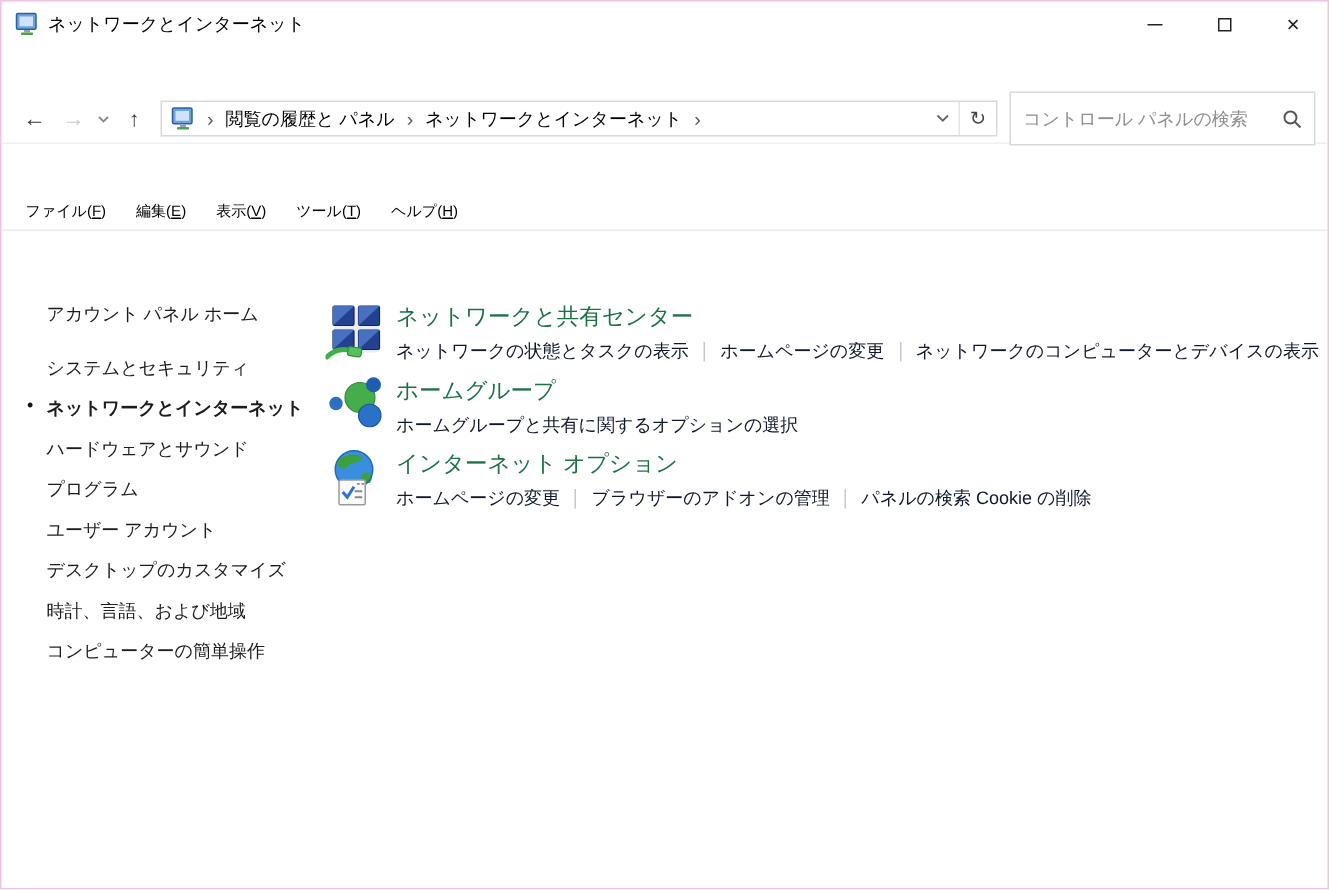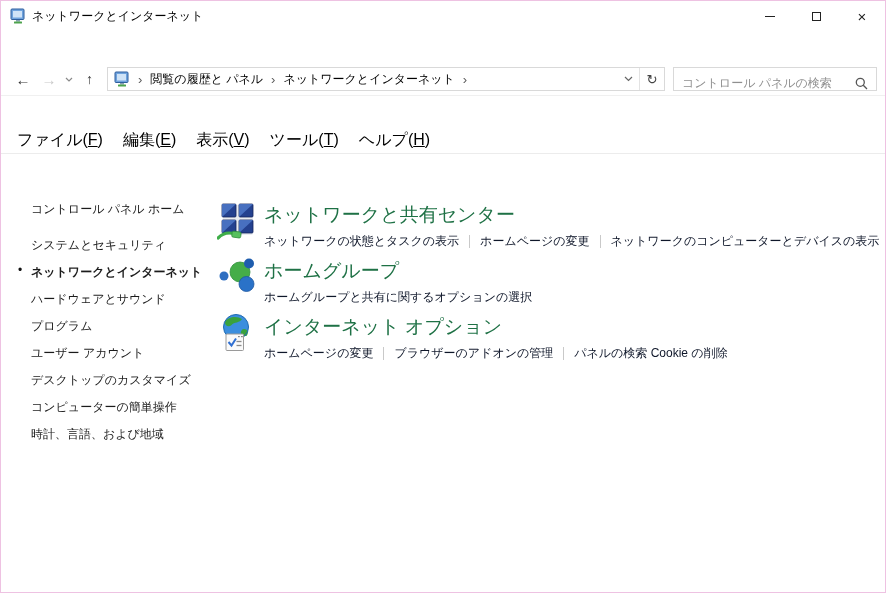--- a/index.html
+++ b/index.html
@@ -35,47 +35,47 @@
     display: flex; align-items: center; font-size: 12px; color: #000;
   }
   .addressbar .cp-icon { width: 16px; height: 16px; margin: 0 2px 0 6px; flex: none; }
   .crumb-chev { color: #5a5a5a; font-size: 13px; padding: 0 6px; }
   .crumb { padding: 0 2px; white-space: nowrap; }
   .addr-spacer { flex: 1; }
   .addr-btn { width: 22px; height: 22px; display: flex; align-items: center; justify-content: center; color: #444; }
   .addr-divider { width: 1px; height: 22px; background: #e3e3e3; }
   .refresh-btn { font-size: 13px; width: 24px; }
   .searchbox {
-    width: 204px; height: 24px; margin: 0 8px 0 8px;
+    width: 204px; height: 36px; margin: 0 8px 0 8px;
     border: 1px solid #d9d9d9; background: #fff;
-    display: flex; align-items: flex-end; flex: none;
+    display: flex; align-items: center; flex: none;
   }
   .searchbox input {
     border: none; outline: none; flex: 1; min-width: 0;
     font-family: inherit; font-size: 12px; color: #222; padding: 0 4px 0 8px;
   }
   .searchbox input::placeholder { color: #8f8f8f; opacity: 1; }
   .search-icon { margin-right: 8px; flex: none; }
   
   .menubar { height: 26px; display: flex; align-items: center; padding-left: 9px; border-bottom: 1px solid #ececec; flex: none; }
-  .menu-item { font-size: 16px; color: #000; padding: 3px 7px; margin-right: 6px; white-space: nowrap; }
+  .menu-item { font-size: 10px; color: #000; padding: 3px 7px; margin-right: 6px; white-space: nowrap; }
   .mn { text-decoration: underline; }
   
   .page { display: flex; flex: 1; overflow: hidden; }
   .sidebar { width: 188px; padding: 15px 0 0 30px; flex: none; font-size: 12px; color: #1b1b1b; }
   .side-home { margin-bottom: 19px; white-space: nowrap; }
   .side-item { margin-bottom: 10px; position: relative; white-space: nowrap; }
   .side-item.active { font-weight: bold; }
   .side-item .bullet { position: absolute; left: -13px; top: -1px; font-weight: normal; color: #111; }
   
   .main { flex: 1; padding: 15px 0 0 28px; }
   .group { display: flex; align-items: flex-start; margin-bottom: 7px; }
   .group-icon { width: 40px; height: 40px; margin-right: 7px; flex: none; }
   .group-text { padding-top: 1px; }
-  .group-title { font-size: 19px; color: #1e7145; margin-bottom: 5px; white-space: nowrap; }
+  .group-title { font-size: 15px; color: #1e7145; margin-bottom: 5px; white-space: nowrap; }
   .group-links { display: flex; align-items: center; font-size: 12px; }
   .task-link { color: #0f172a; white-space: nowrap; }
   .link-sep { width: 1px; height: 13px; background: #c9c9c9; margin: 0 10px; }
 </style>
 </head>
 <body>
 
 <div class="window">
 
   <div class="titlebar">
@@ -144,29 +144,29 @@
     <span class="menu-item"><span>ファイル(</span><span class="mn">F</span><span>)</span></span>
     <span class="menu-item"><span>編集(</span><span class="mn">E</span><span>)</span></span>
     <span class="menu-item"><span>表示(</span><span class="mn">V</span><span>)</span></span>
     <span class="menu-item"><span>ツール(</span><span class="mn">T</span><span>)</span></span>
     <span class="menu-item"><span>ヘルプ(</span><span class="mn">H</span><span>)</span></span>
   </div>
 
   <div class="page">
 
     <div class="sidebar">
-      <div class="side-home">コントロール パネル ホーム</div>
+      <div class="side-home">アカウント パネル ホーム</div>
       <div class="side-item">システムとセキュリティ</div>
       <div class="side-item active"><span class="bullet">•</span><span>ネットワークとインターネット</span></div>
       <div class="side-item">ハードウェアとサウンド</div>
       <div class="side-item">プログラム</div>
       <div class="side-item">ユーザー アカウント</div>
       <div class="side-item">デスクトップのカスタマイズ</div>
+      <div class="side-item">時計、言語、および地域</div>
       <div class="side-item">コンピューターの簡単操作</div>
-      <div class="side-item">時計、言語、および地域</div>
     </div>
 
     <div class="main">
 
       <div class="group">
         <svg class="group-icon" viewBox="0 0 40 40">
           <rect x="6" y="4" width="30" height="30" rx="2" fill="#e9edf2"></rect>
           <rect x="5" y="3" width="14" height="13" rx="1" fill="#24418f" stroke="#14235c" stroke-width="0.8"></rect>
           <polygon points="5,3 19,3 5,16" fill="#4f79c9" opacity="0.85"></polygon>
           <rect x="22" y="3" width="14" height="13" rx="1" fill="#24418f" stroke="#14235c" stroke-width="0.8"></rect>

